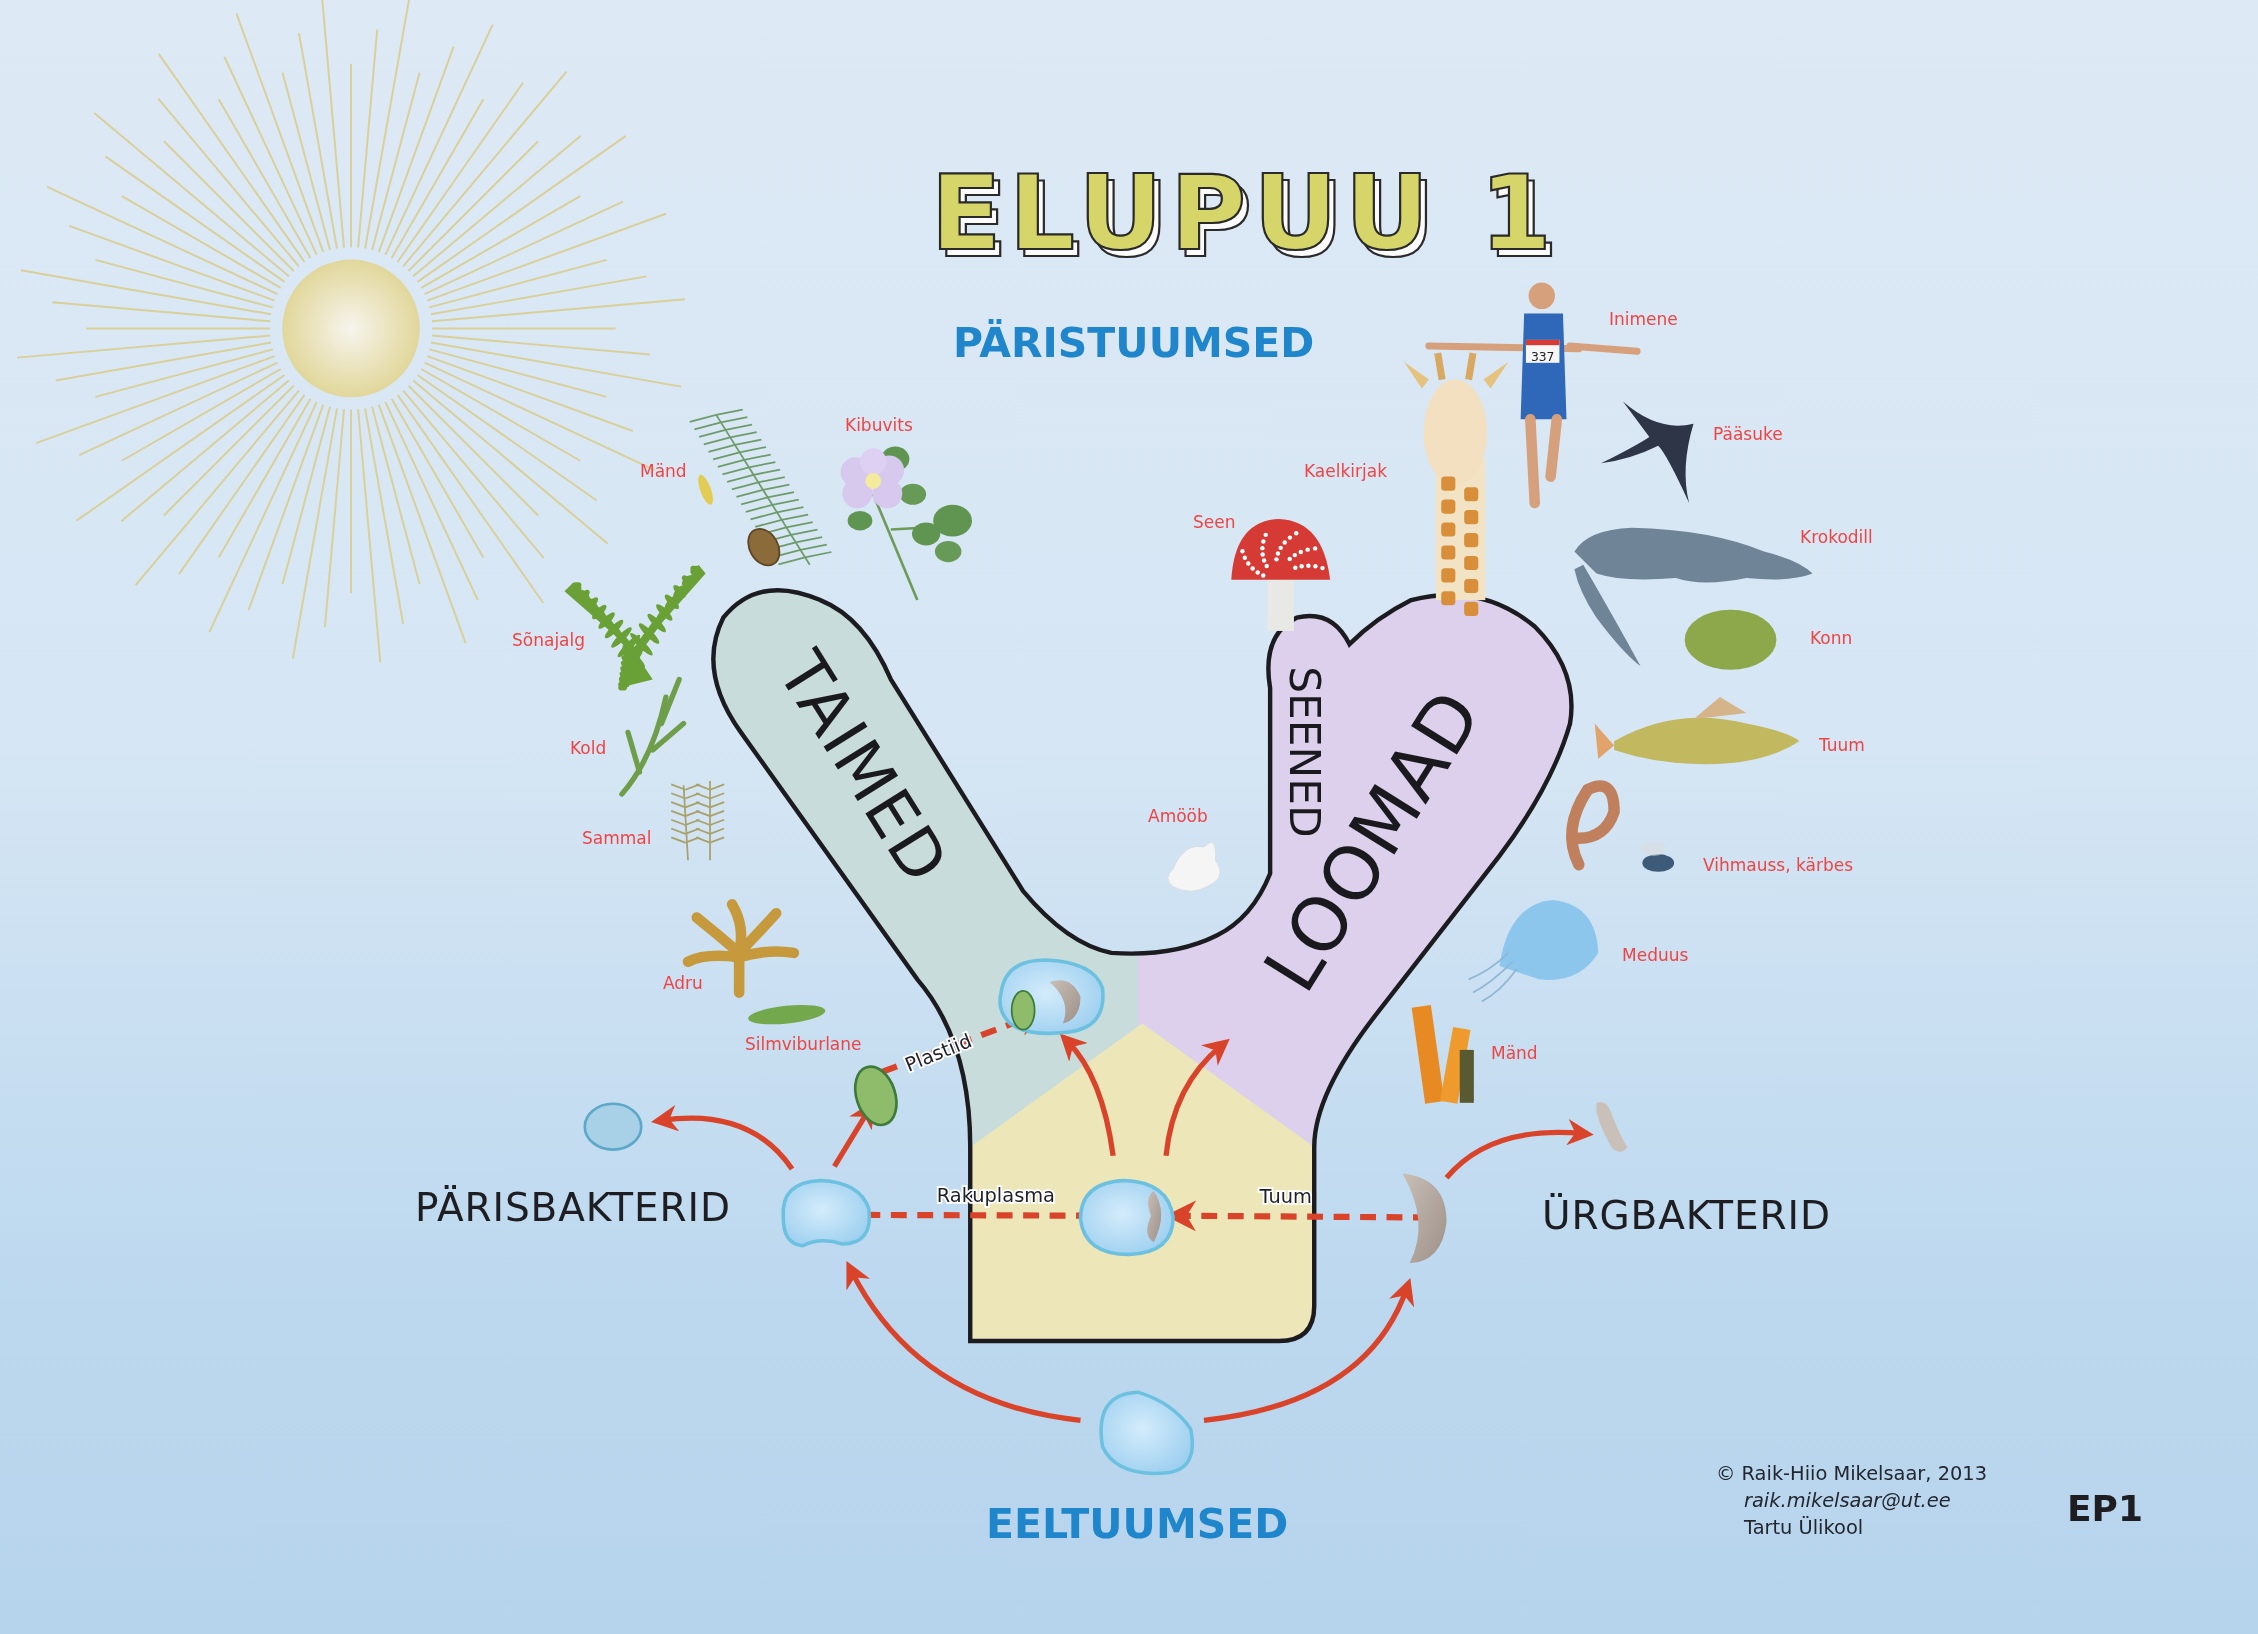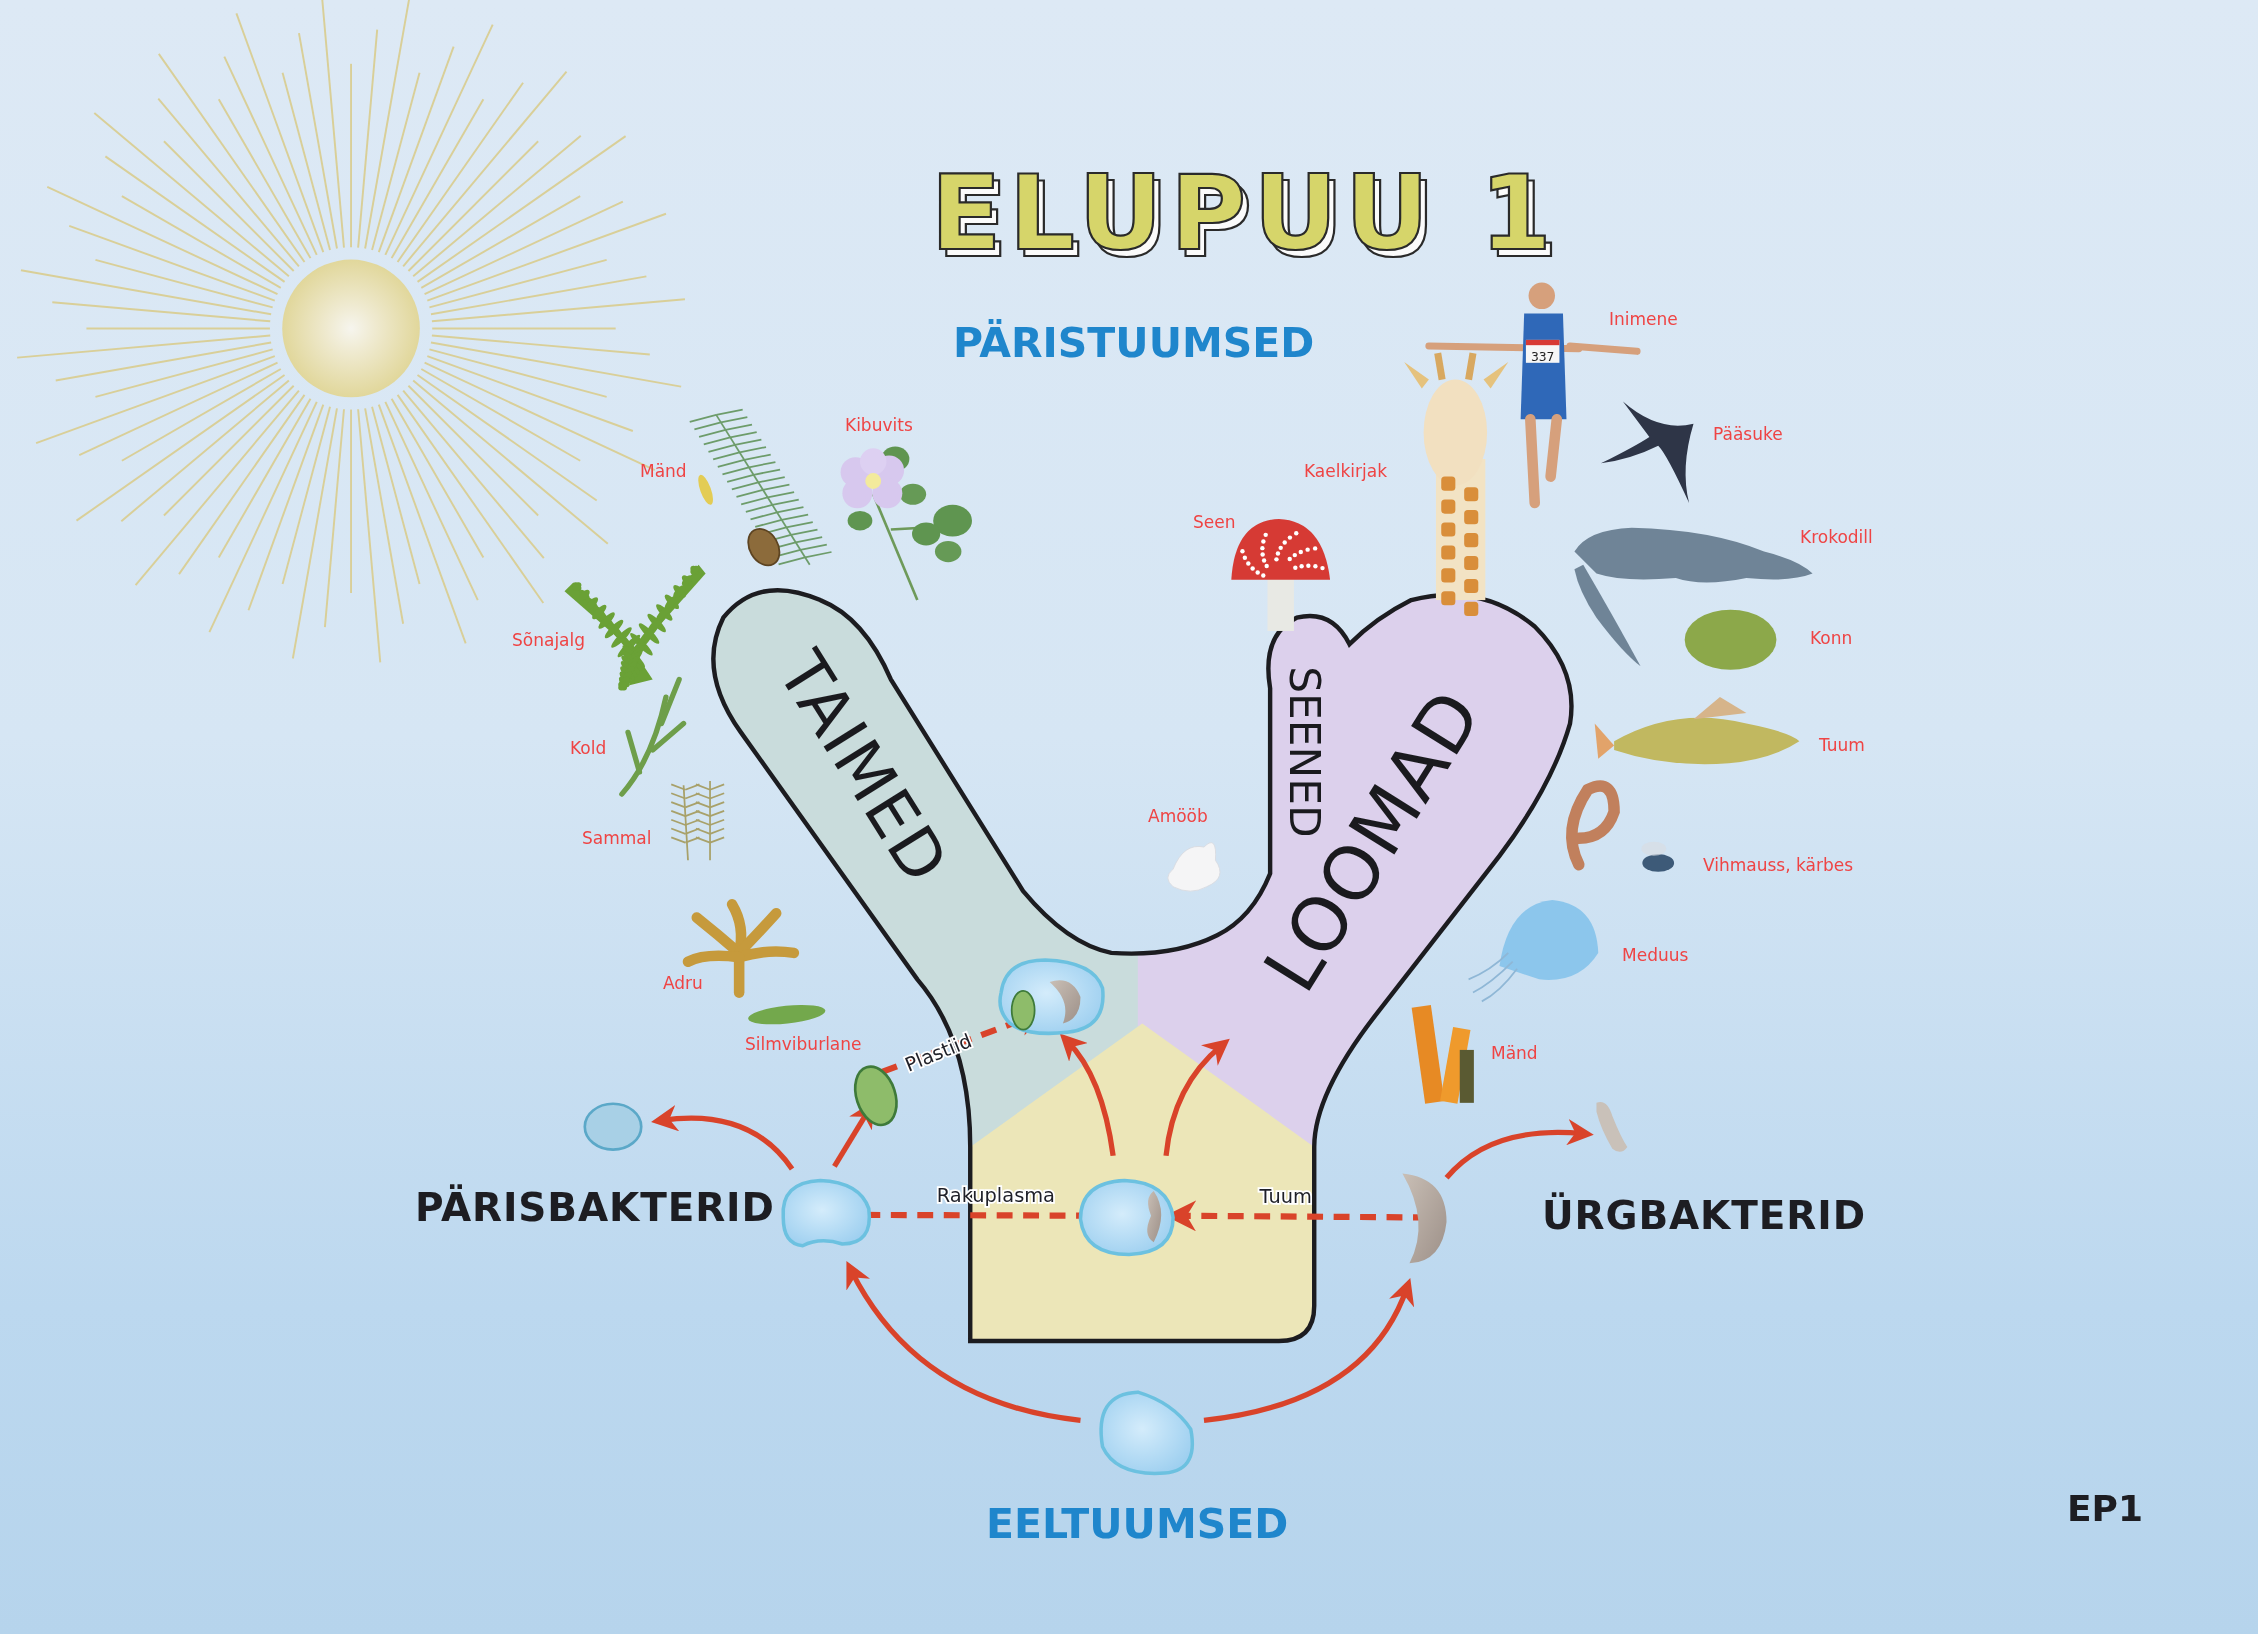--- a/index.html
+++ b/index.html
@@ -4,21 +4,21 @@
 <style>
   html, body { margin:0; padding:0; }
   body {
     width:2258px; height:1635px; overflow:hidden; position:relative;
     background: linear-gradient(180deg, #dde9f5 0%, #d6e6f4 45%, #bcd8ef 80%, #b6d4ec 100%);
     font-family: "DejaVu Sans", sans-serif;
     color:#2b2f38;
   }
   #stage { position:absolute; left:0; top:0; width:2258px; height:1635px; }
   .lbl { position:absolute; font-family:"DejaVu Sans", sans-serif; font-size:17px; color:#ef4444; white-space:nowrap; }
-  .big-black { position:absolute; font-family:"DejaVu Sans", sans-serif; font-weight:bold; font-size:39px; color:#1d1d22; white-space:nowrap; letter-spacing:0.9px; }
+  .big-black { position:absolute; font-family:"DejaVu Sans", sans-serif; font-weight:normal; font-size:39px; color:#1d1d22; white-space:nowrap; letter-spacing:0.9px; }
   .blue-head { position:absolute; font-family:"DejaVu Sans", sans-serif; font-weight:bold; font-size:41px; color:#1f86cc; white-space:nowrap;text-align:center; }
   .credit { position:absolute; left:1716px; top:1460px; font-family:"DejaVu Sans", sans-serif; font-size:19.4px; color:#23262e; line-height:27px; }
   .credit .email { font-style:italic; padding-left:28px; }
   .credit .uni { padding-left:28px; }
   .code { position:absolute; left:2067px; top:1488px; font-weight:bold; font-size:36px; color:#1d1d22; }
 </style>
 </head>
 <body>
 
 <div id="stage">
@@ -474,15 +474,20 @@
 
 <div class="lbl" style="left:1609px;top:309px">Inimene</div>
 <div class="lbl" style="left:1713px;top:424px">Pääsuke</div>
 <div class="lbl" style="left:1800px;top:527px">Krokodill</div>
 <div class="lbl" style="left:1810px;top:628px">Konn</div>
 <div class="lbl" style="left:1819px;top:735px">Tuum</div>
 <div class="lbl" style="left:1703px;top:855px">Vihmauss, kärbes</div>
 <div class="lbl" style="left:1622px;top:945px">Meduus</div>
 <div class="lbl" style="left:1491px;top:1043px">Mänd</div>
 
+<div class="credit">
+  <div><span>©</span> <span>Raik-Hiio Mikelsaar, 2013</span></div>
+  <div class="email">raik.mikelsaar@ut.ee</div>
+  <div class="uni">Tartu Ülikool</div>
+</div>
 <div class="code">EP1</div>
 </div>
 
 
 </body></html>

